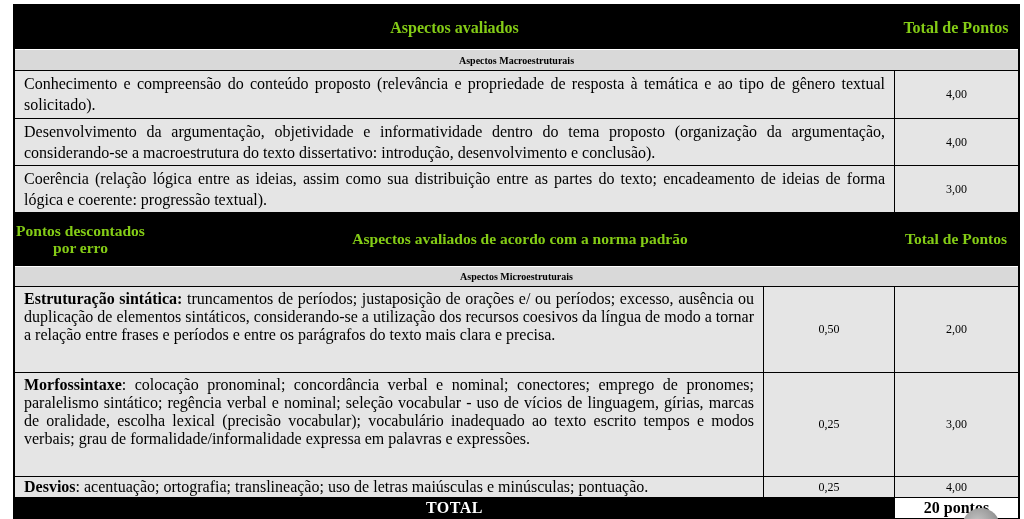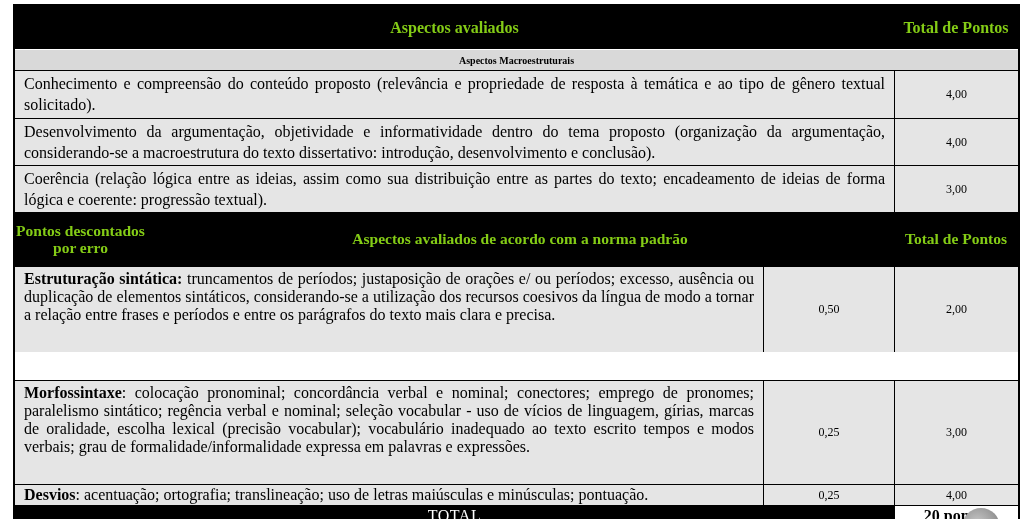--- a/index.html
+++ b/index.html
@@ -76,29 +76,29 @@
   
   .c-desc-wide { width: 879px; }   
   .c-desc      { width: 748px; }   
   .c-ded       { width: 131px; }   
   .c-tot       { width: 124px; }   
   
   .r-macro1 { height: 48px; }
   .r-macro2 { height: 47px; }
   .r-macro3 { height: 47px; }
   .r-micro1 { height: 86px; }
-  .r-micro2 { height: 104px; margin-top: 28px; }
+  .r-micro2 { height: 104px; }
   .r-micro3 { height: 21px; }
   .r-micro3 .desc { line-height: 17px; padding-top: 1px; }
   
   .footer-row { border-top: 1.5px solid #000; height: 21px; }
   .footer-black {
     background: #000;
     color: #fff;
-    font-weight: normal;
+    font-weight: bold;
     font-size: 16px;
     width: 879px;
     display: flex;
     align-items: center;
     justify-content: center;
     letter-spacing: 0.5px;
   }
   .footer-value {
     width: 124px;
     border-left: 1.5px solid #000;
@@ -149,20 +149,23 @@
     <div class="cell desc c-desc-wide">Coerência (relação lógica entre as ideias, assim como sua distribuição entre as partes do texto; encadeamento de ideias de forma lógica e coerente: progressão textual).</div>
     <div class="cell val c-tot">3,00</div>
   </div>
 
   <div class="row hdr hdr2">
     <div class="cell c-ded">Pontos descontados por erro</div>
     <div class="cell c-desc">Aspectos avaliados de acordo com a norma padrão</div>
     <div class="cell c-tot">Total de Pontos</div>
   </div>
 
+  <div class="row band band2">
+    <div class="cell">Aspectos Microestruturais</div>
+  </div>
 
   <div class="row data-row micro r-micro1">
     <div class="cell desc c-desc"><b>Estruturação sintática:</b><span> truncamentos de períodos; justaposição de orações e/ ou períodos; excesso, ausência ou duplicação de elementos sintáticos, considerando-se a utilização dos recursos coesivos da língua de modo a tornar a relação entre frases e períodos e entre os parágrafos do texto mais clara e precisa.</span></div>
     <div class="cell val c-ded">0,50</div>
     <div class="cell val c-tot">2,00</div>
   </div>
 
   <div class="row data-row micro r-micro2">
     <div class="cell desc c-desc"><b>Morfossintaxe</b><span>: colocação pronominal; concordância verbal e nominal; conectores; emprego de pronomes; paralelismo sintático; regência verbal e nominal; seleção vocabular - uso de vícios de linguagem, gírias, marcas de oralidade, escolha lexical (precisão vocabular); vocabulário inadequado ao texto escrito tempos e modos verbais; grau de formalidade/informalidade expressa em palavras e expressões.</span></div>
     <div class="cell val c-ded">0,25</div>

